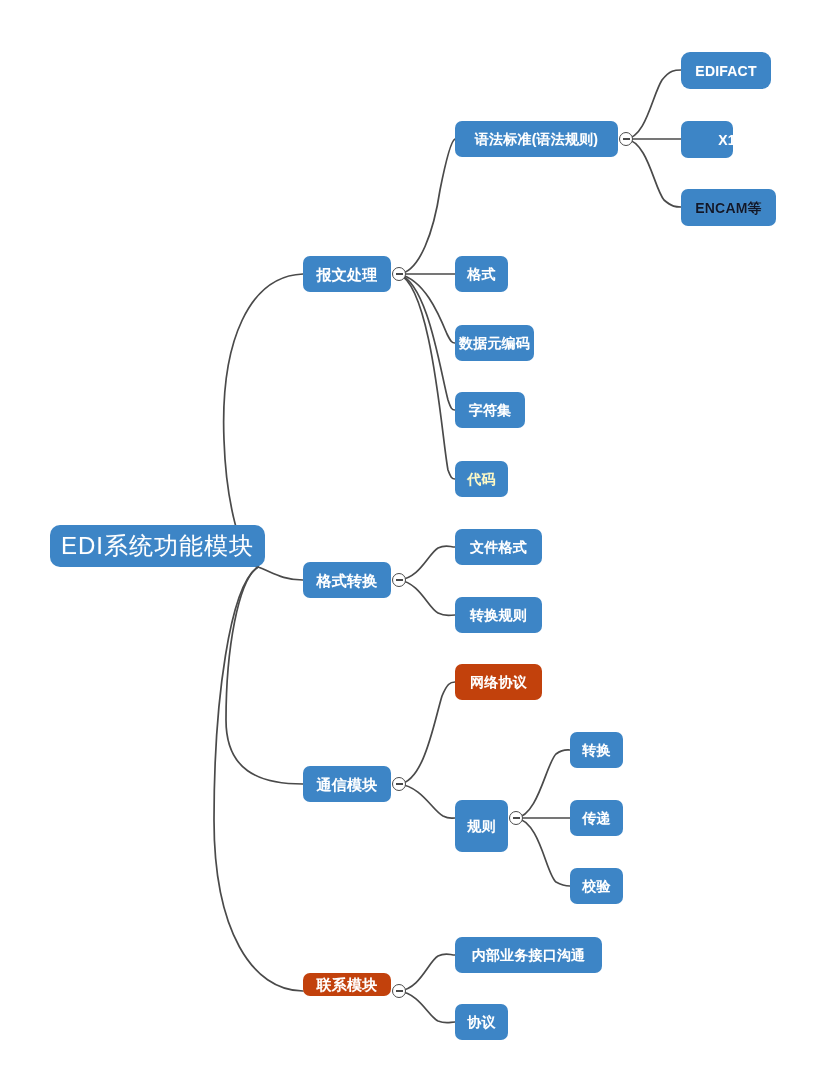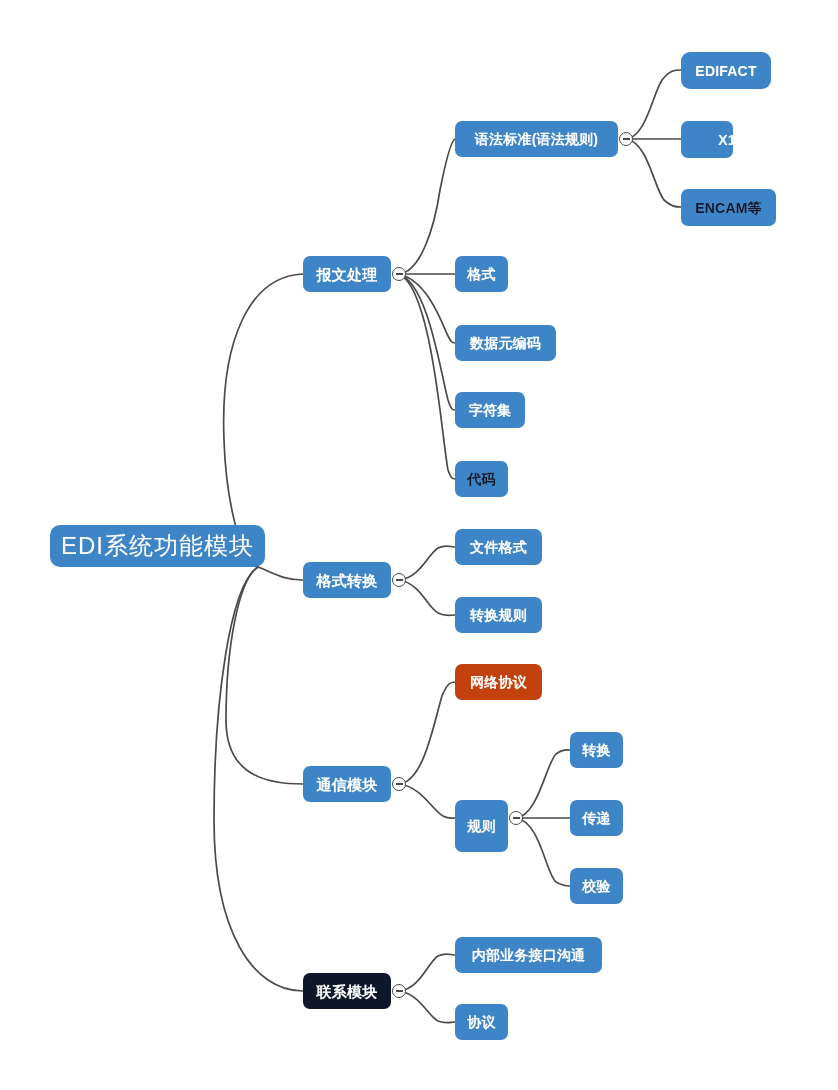--- a/index.html
+++ b/index.html
@@ -112,27 +112,27 @@
     </div>
   <div class="node level3" style="left: 681px; top: 121px; width: 52px; height: 37px; background: rgb(61, 133, 198); color: rgb(255, 255, 255); padding-left: 48px;">
       <span>X12</span>
     </div>
   <div class="node level3" style="left: 681px; top: 189px; width: 95px; height: 37px; background: rgb(61, 133, 198); color: #0f172a;">
       <span>ENCAM等</span>
     </div>
   <div class="node level2" style="left: 455px; top: 256px; width: 53px; height: 36px; background: rgb(61, 133, 198); color: rgb(255, 255, 255);">
       <span>格式</span>
     </div>
-  <div class="node level2" style="left: 455px; top: 325px; width: 101px; height: 36px; background: rgb(61, 133, 198); color: rgb(255, 255, 255);">
+  <div class="node level2" style="left: 455px; top: 325px; width: 79px; height: 36px; background: rgb(61, 133, 198); color: rgb(255, 255, 255);">
       <span>数据元编码</span>
     </div>
   <div class="node level2" style="left: 455px; top: 392px; width: 70px; height: 36px; background: rgb(61, 133, 198); color: rgb(255, 255, 255);">
       <span>字符集</span>
     </div>
-  <div class="node level2" style="left: 455px; top: 461px; width: 53px; height: 36px; background: rgb(61, 133, 198); color: #0f172a;">
+  <div class="node level2" style="left: 455px; top: 461px; width: 53px; height: 36px; background: rgb(61, 133, 198); color: #fef9c3;">
       <span>代码</span>
     </div>
 
   <div class="node level1" style="left: 303px; top: 562px; width: 88px; height: 36px; background: rgb(61, 133, 198); color: rgb(255, 255, 255);">
       <span>格式转换</span>
     </div>
   <div class="node level2" style="left: 455px; top: 529px; width: 87px; height: 36px; background: rgb(61, 133, 198); color: rgb(255, 255, 255);">
       <span>文件格式</span>
     </div>
   <div class="node level2" style="left: 455px; top: 597px; width: 87px; height: 36px; background: rgb(61, 133, 198); color: rgb(255, 255, 255);">
@@ -151,21 +151,21 @@
   <div class="node level3" style="left: 570px; top: 732px; width: 53px; height: 36px; background: rgb(61, 133, 198); color: rgb(255, 255, 255);">
       <span>转换</span>
     </div>
   <div class="node level3" style="left: 570px; top: 800px; width: 53px; height: 36px; background: rgb(61, 133, 198); color: rgb(255, 255, 255);">
       <span>传递</span>
     </div>
   <div class="node level3" style="left: 570px; top: 868px; width: 53px; height: 36px; background: rgb(61, 133, 198); color: #ffffff;">
       <span>校验</span>
     </div>
 
-  <div class="node level1" style="left: 303px; top: 973px; width: 88px; height: 36px; background: #0f172a; color: rgb(255, 255, 255);">
+  <div class="node level1" style="left: 303px; top: 973px; width: 88px; height: 23px; background: #c2410c; color: rgb(255, 255, 255);">
       <span>联系模块</span>
     </div>
   <div class="node level2" style="left: 455px; top: 937px; width: 147px; height: 36px; background: rgb(61, 133, 198); color: rgb(255, 255, 255);">
       <span>内部业务接口沟通</span>
     </div>
   <div class="node level2" style="left: 455px; top: 1004px; width: 53px; height: 36px; background: rgb(61, 133, 198); color: rgb(255, 255, 255);">
       <span>协议</span>
     </div>
 
 <div class="toggle" style="left: 392px; top: 267px;"></div>

